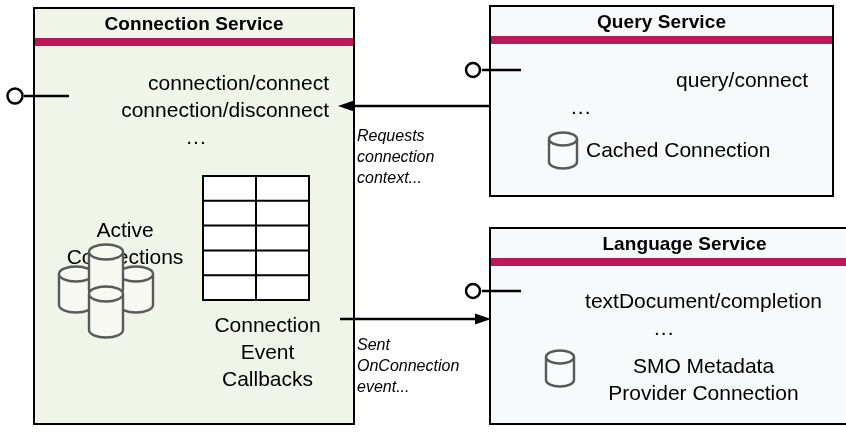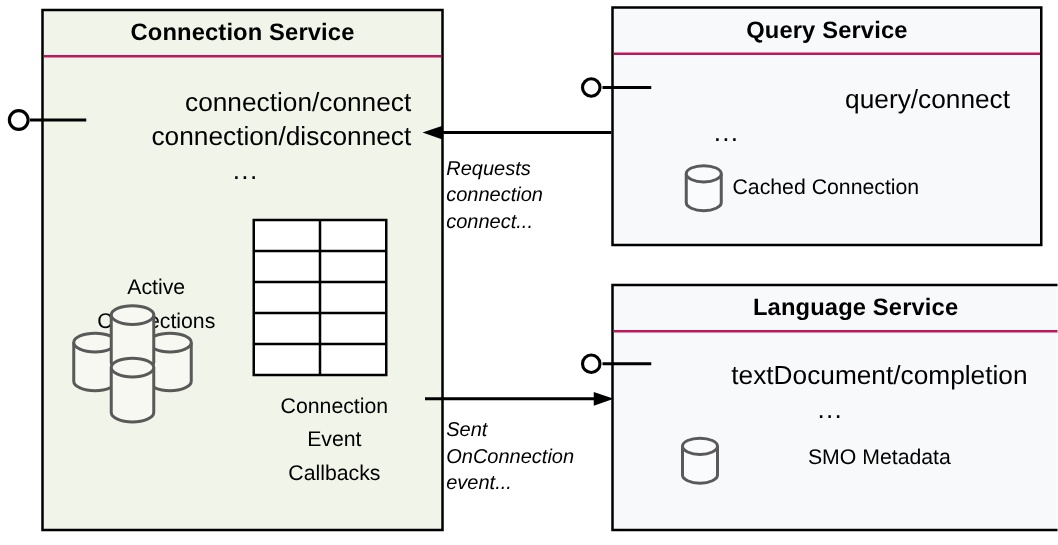--- a/index.html
+++ b/index.html
@@ -29,21 +29,21 @@
     border: 2px solid #000000;
   }
   .component-box.tint-green { background: #F1F4E8; }
   .component-box.tint-blue  { background: #F8F9FB; }
 
   .box-title {
     position: absolute;
     left: 0; right: 0; top: 0;
     height: 37px;
     box-sizing: border-box;
-    border-bottom: 2px solid #be185d;
+    border-bottom: 8px solid #be185d;
     display: flex;
     align-items: center;
     justify-content: center;
     font-weight: bold;
     font-size: 19px;
     letter-spacing: 0.1px;
     white-space: nowrap;
   }
 
   .box-body {
@@ -62,21 +62,21 @@
   .op-line { display: block; text-align: right; }
   .op-ellipsis {
     display: block;
     text-align: center;
     letter-spacing: 1px;
   }
 
   
   .label {
     position: absolute;
-    font-size: 17px;
+    font-size: 21px;
     line-height: 27px;
     text-align: center;
     white-space: nowrap;
   }
   .label .lbl-line { display: block; }
 
   .conn-label {
     position: absolute;
     font-size: 16px;
     line-height: 21px;
@@ -144,29 +144,30 @@
     <div class="box-title">Language Service</div>
     <div class="box-body">
 
       <div class="op-list" style="left:31px; top:21px; width:300px;">
         <span class="op-line">textDocument/completion</span>
         <span class="op-ellipsis" style="text-align:left; padding-left:132px;">...</span>
       </div>
 
       <div class="label" style="left:85px; top:86px; width:255px;">
         <span class="lbl-line">SMO Metadata</span>
+        <span class="lbl-line">Provider Connection</span>
       </div>
 
     </div>
   </div>
 
   <div class="conn-label" style="left:357px; top:125px; width:130px;">
     <span class="lbl-line">Requests</span>
     <span class="lbl-line">connection</span>
-    <span class="lbl-line">connect...</span>
+    <span class="lbl-line">context...</span>
   </div>
 
   <div class="conn-label" style="left:357px; top:334px; width:130px;">
     <span class="lbl-line">Sent</span>
     <span class="lbl-line">OnConnection</span>
     <span class="lbl-line">event...</span>
   </div>
 
   <svg id="vector-layer" viewBox="0 0 846 436" width="846" height="436">
 

